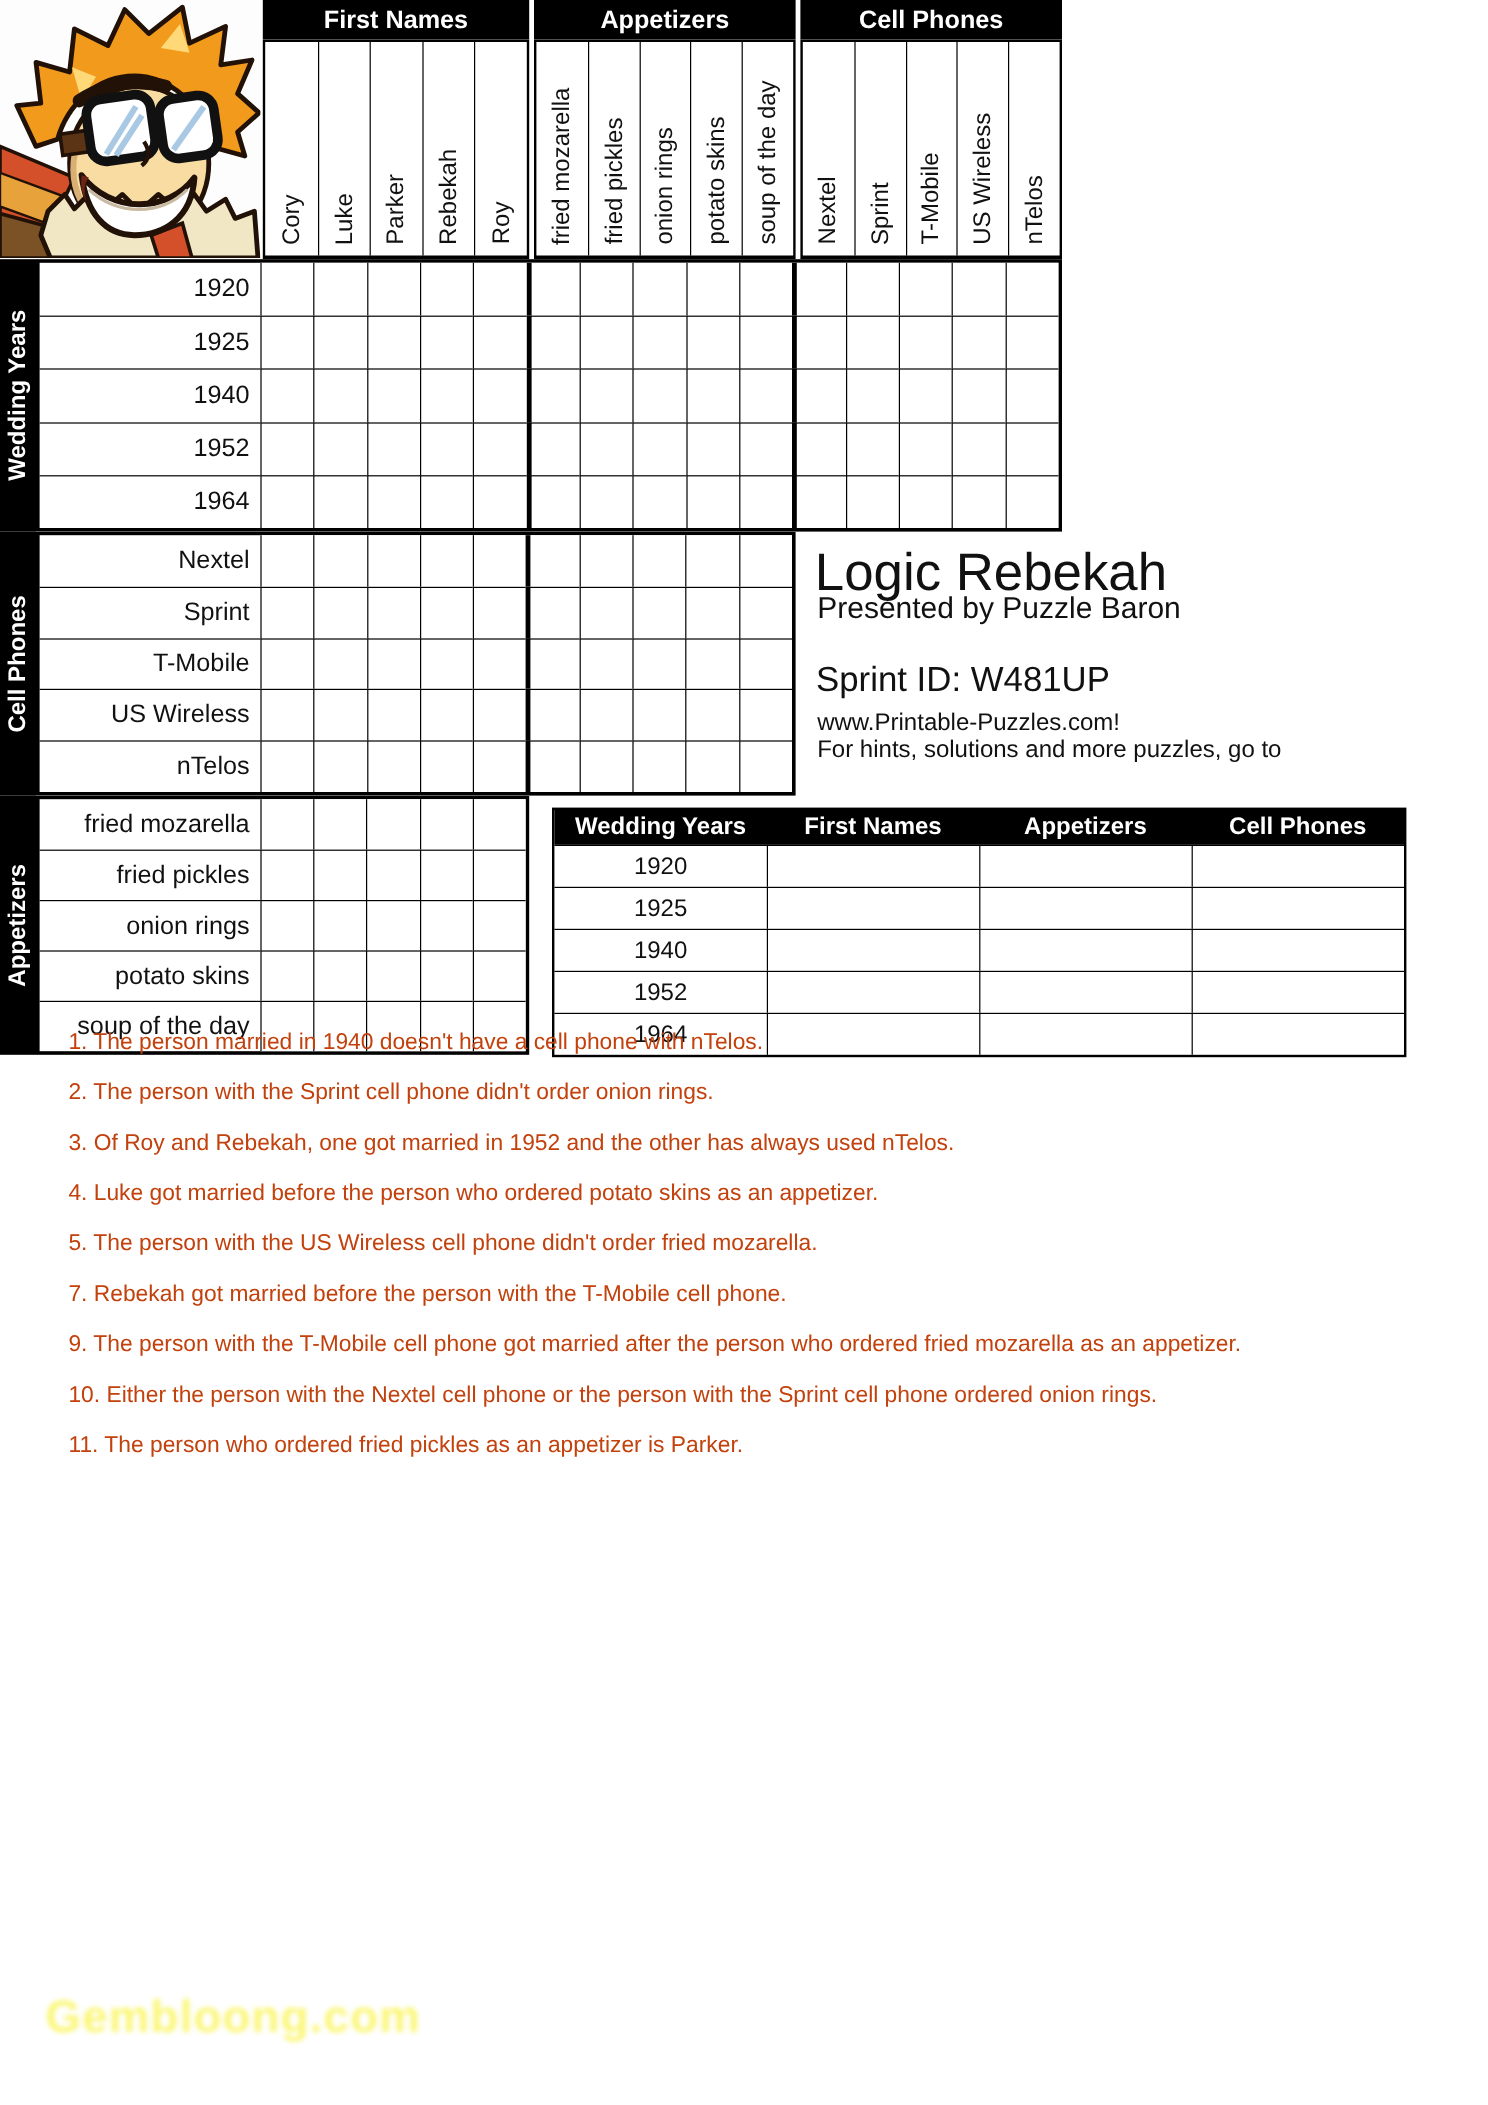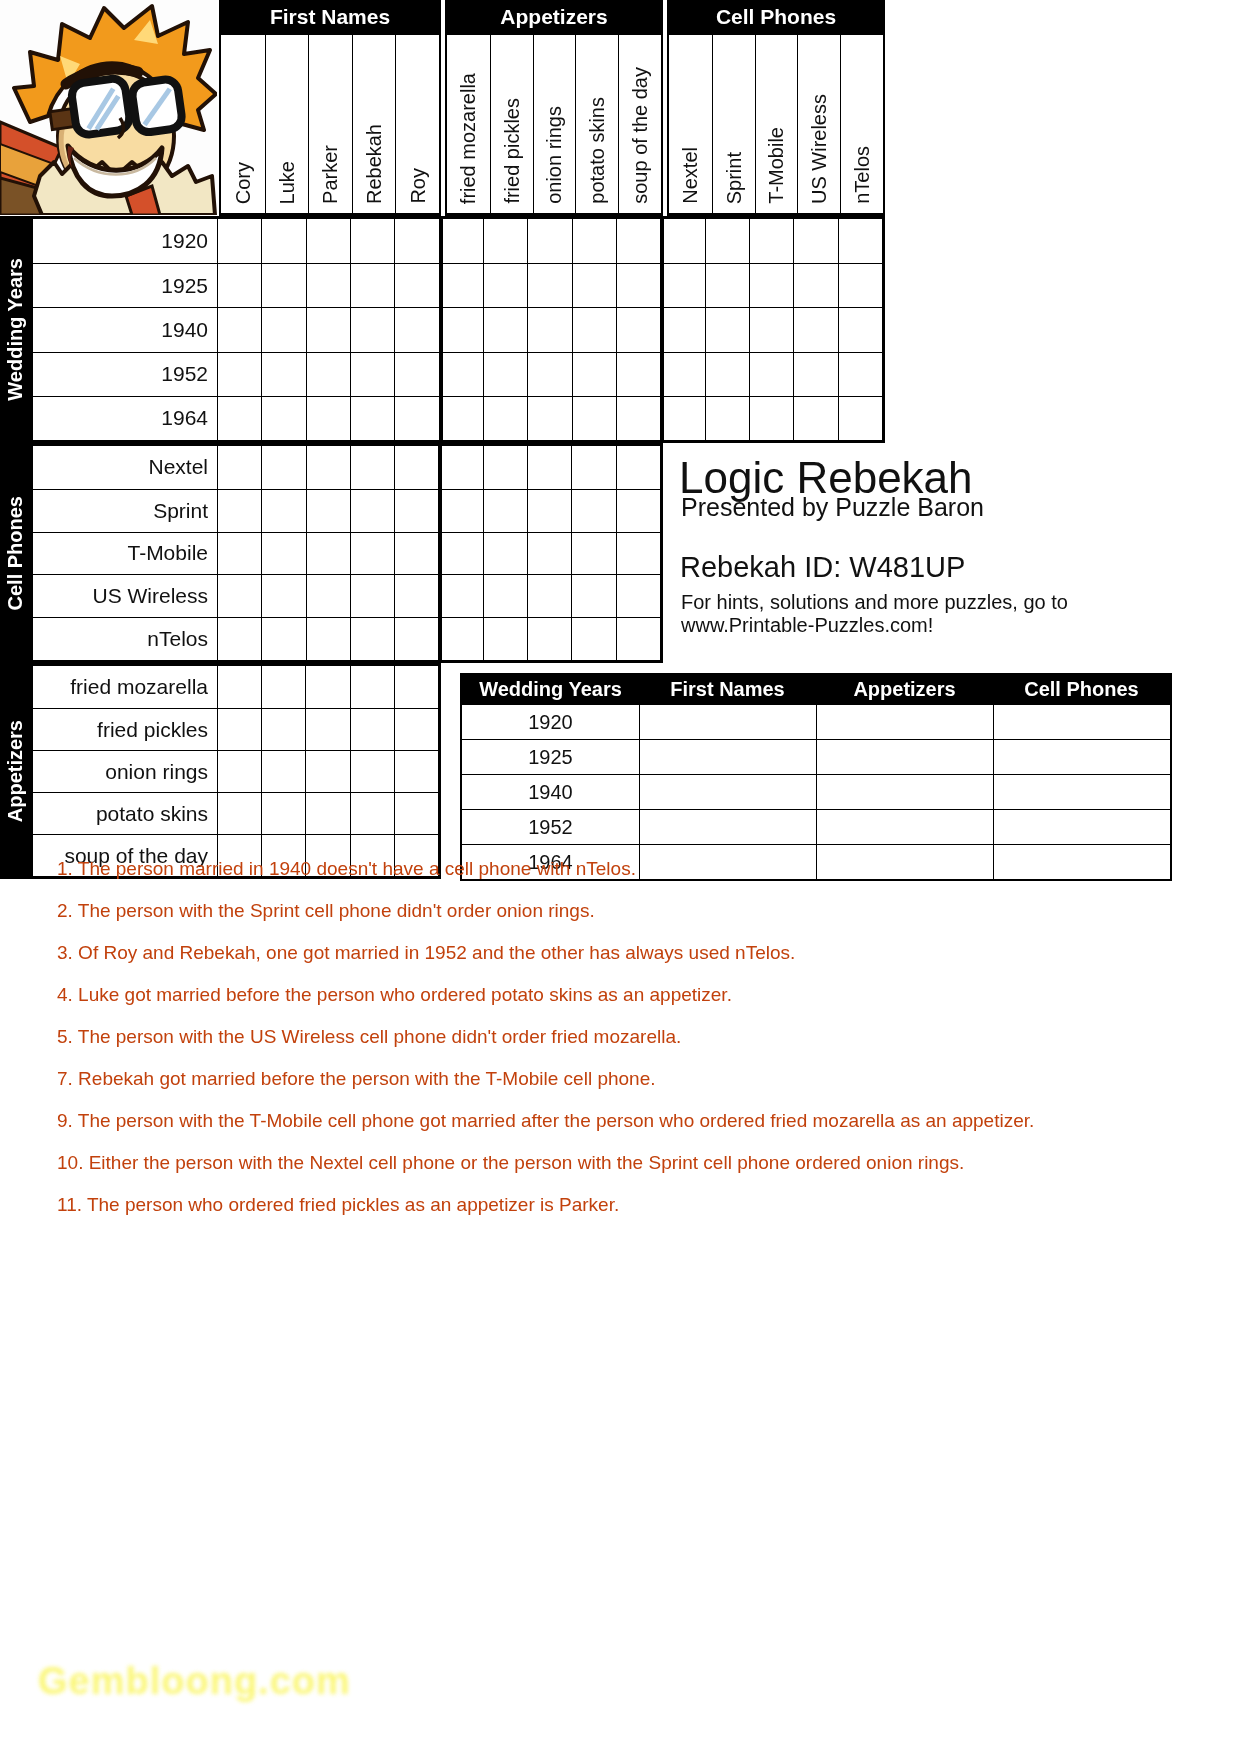--- a/index.html
+++ b/index.html
@@ -347,24 +347,24 @@
       <div class="rowlabel">soup of the day</div>
       <div class="cell"></div>
       <div class="cell"></div>
       <div class="cell"></div>
       <div class="cell"></div>
       <div class="cell"></div>
     </div>
 
   <div class="title">Logic Rebekah</div>
   <div class="subtitle">Presented by Puzzle Baron</div>
-  <div class="pid">Rebekah ID: W481UP</div>
+  <div class="pid">Sprint ID: W481UP</div>
   <div class="hints">
+    <div>www.Printable-Puzzles.com!</div>
     <div>For hints, solutions and more puzzles, go to</div>
-    <div>www.Printable-Puzzles.com!</div>
   </div>
 
   <div class="anstable">
     <div class="ansheader">
         <div class="anshcell">Wedding Years</div>
         <div class="anshcell">First Names</div>
         <div class="anshcell">Appetizers</div>
         <div class="anshcell">Cell Phones</div>
       </div>
     <div class="ansbody">

